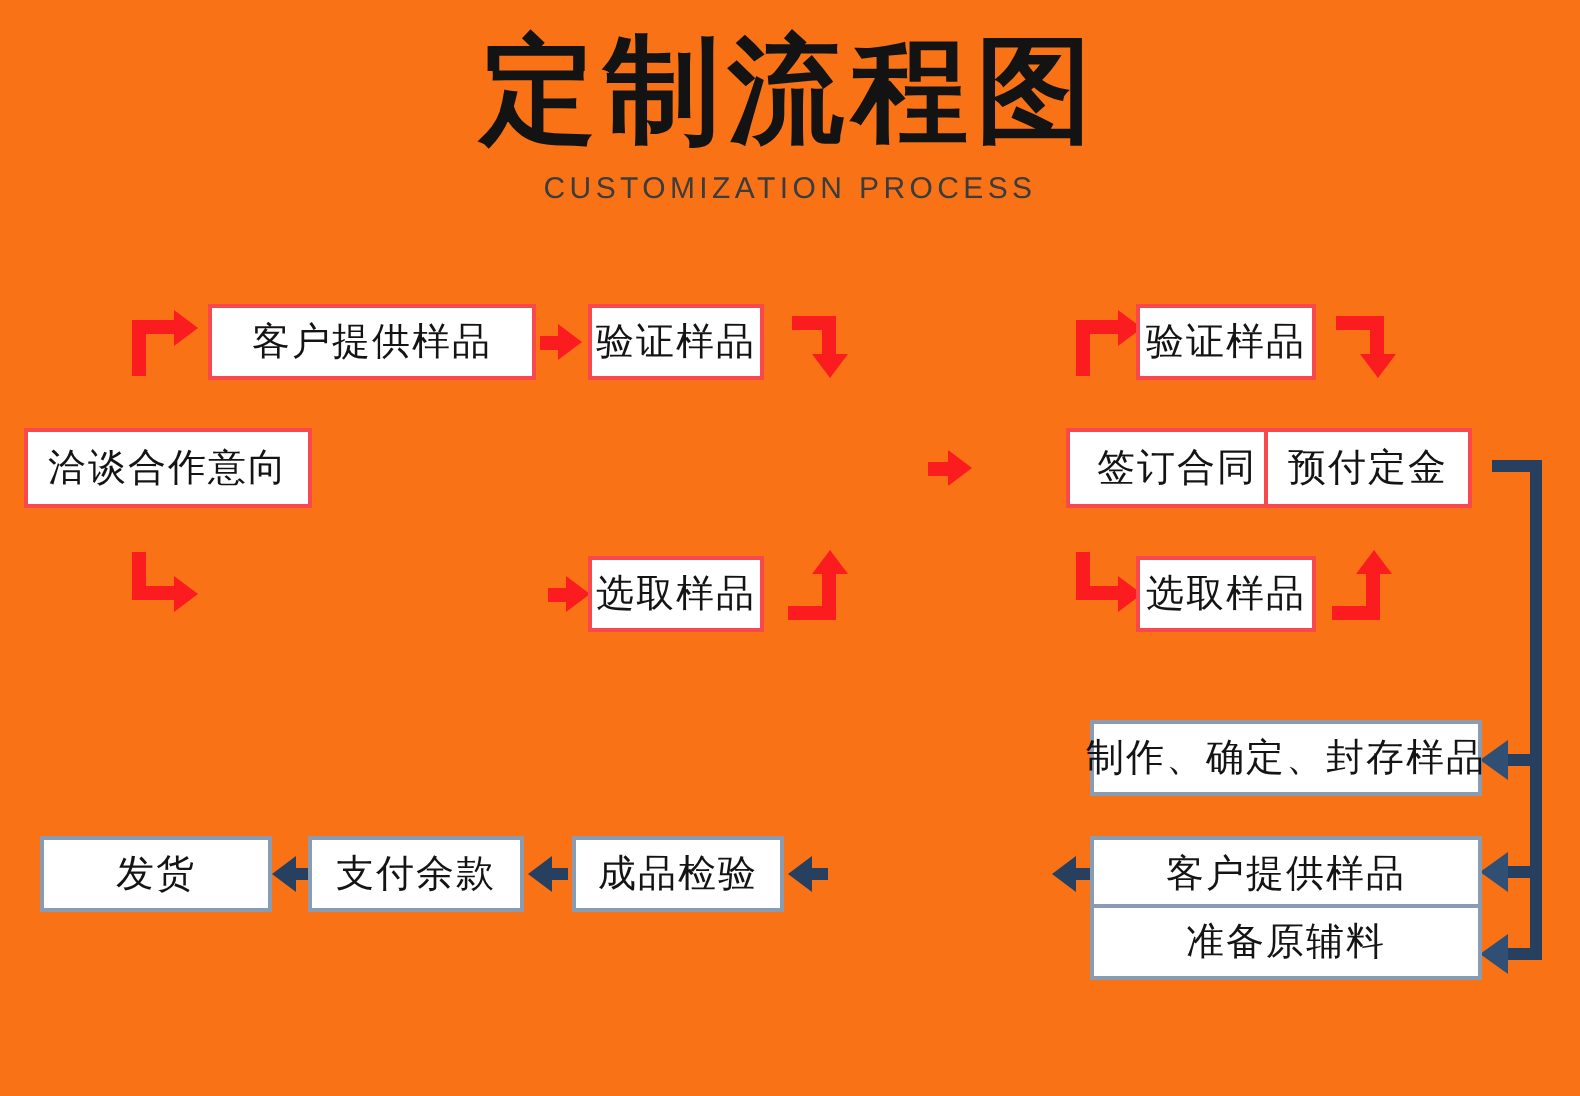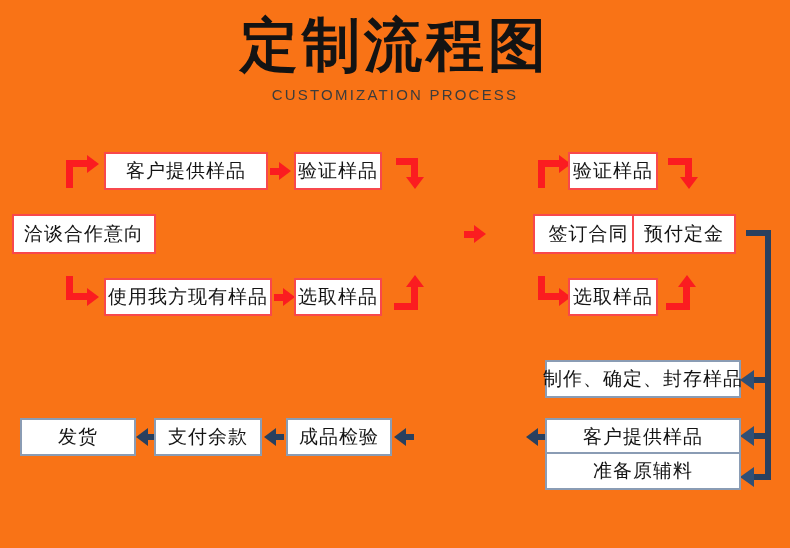--- a/index.html
+++ b/index.html
@@ -164,23 +164,20 @@
   <div class="bar-navy" style="left:752px; top:433px; width:19px; height:6px;"></div>
   <div class="ah ah-left-blue" style="left:740px; top:426px;"></div>
 
   <div class="bar-navy" style="left:752px; top:474px; width:19px; height:6px;"></div>
   <div class="ah ah-left-blue" style="left:740px; top:467px;"></div>
 
   <div class="bar-red" style="left:66px; top:276px; width:7px; height:24px;"></div>
   <div class="bar-red" style="left:66px; top:293px; width:22px; height:7px;"></div>
   <div class="ah ah-right-red" style="left:87px; top:287.5px;"></div>
 
-  <div class="node red" style="left:104px; top:278px; width:168px; height:38px;">
-    <span>使用我方现有样品</span>
-  </div>
 
   <div class="bar-red" style="left:274px; top:293.5px; width:10px; height:7px;"></div>
   <div class="ah ah-right-red" style="left:283px; top:288px;"></div>
 
   <div class="node red" style="left:294px; top:278px; width:88px; height:38px;">
     <span>选取样品</span>
   </div>
 
   <div class="bar-red" style="left:394px; top:303px; width:24px; height:7px;"></div>
   <div class="bar-red" style="left:411px; top:287px; width:7px; height:23px;"></div>

